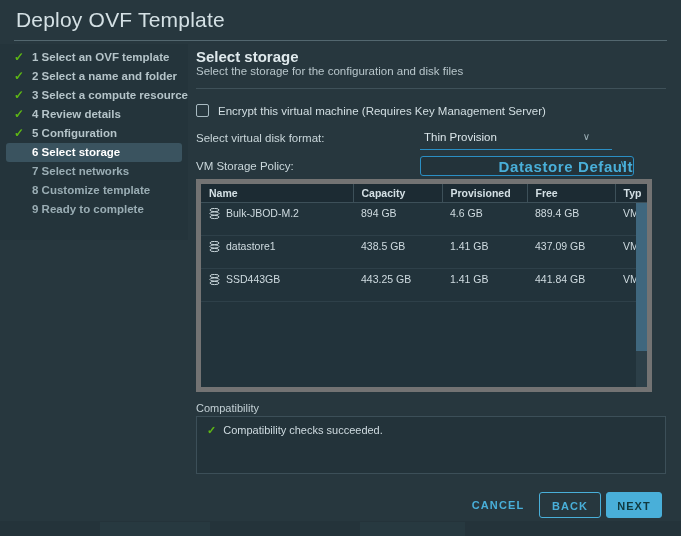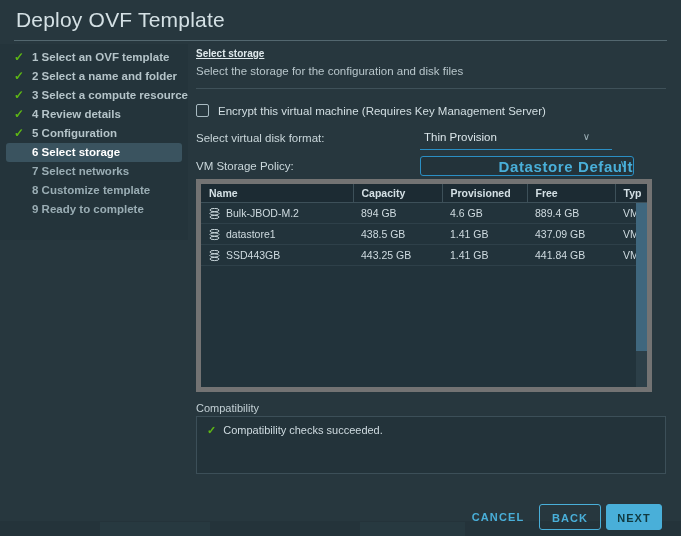--- a/index.html
+++ b/index.html
@@ -64,22 +64,22 @@
     color:#5eb715; font-size:12px; font-weight:bold;
   }
   .step.active {
     background:#3a535f;
     color:#ffffff;
   }
   .step.pending { color:#9aadb4; }
 
   
   #content { position:absolute; left:196px; top:48px; width:470px; }
-  #section-title { font-size:10px; font-weight:bold; color:#dfe9ec;text-decoration:underline; }
-  #section-sub { font-size:11.5px; color:#b8c6cb; margin-top:6px; }
+  #section-title { font-size:15px; font-weight:bold; color:#dfe9ec; }
+  #section-sub { font-size:11.5px; color:#b8c6cb; }
   #content-divider {
     position:absolute; left:0; top:40px; width:470px; height:1px;
     background:#3f5159;
   }
 
   
   #encrypt-row {
     position:absolute; left:0; top:56px;
     display:flex; align-items:center;
   }
@@ -138,21 +138,21 @@
     text-align:left;
     height:18px;
     padding:0 0 0 8px;
     border-right:1px solid #3d5059;
     border-bottom:1px solid #3d5059;
     white-space:nowrap; overflow:hidden;
   }
   #table td {
     font-size:10.5px; color:#cfdbe0;
     height:20px;
-    padding:0 0 0 8px;
+    padding:0 0 12px 8px;
     border-bottom:1px solid #2e4049;
     white-space:nowrap; overflow:hidden;
   }
   #table tr.selected td { background:#3d5a6c; color:#ffffff; }
   .ds-icon {
     display:inline-block;
     vertical-align:-3px;
     margin-right:6px;
   }
   td.name-cell { padding-left:10px; }
@@ -179,21 +179,21 @@
   }
   #compat-msg {
     position:absolute; left:10px; top:7px;
     font-size:11px; color:#cfdbe0;
   }
   #compat-check { color:#5eb715; font-weight:bold; margin-right:7px; }
 
   
   #footer { position:absolute; left:0; top:492px; width:681px; height:30px; }
   .btn {
-    position:absolute; top:12px;
+    position:absolute; top:0;
     height:26px; line-height:26px;
     font-size:11px; font-weight:bold;
     letter-spacing:1.1px;
     text-align:center;
     border-radius:3px;
     box-sizing:border-box;
   }
   #btn-cancel {
     left:468px; width:60px;
     color:#49afd9; background:transparent; border:none;

